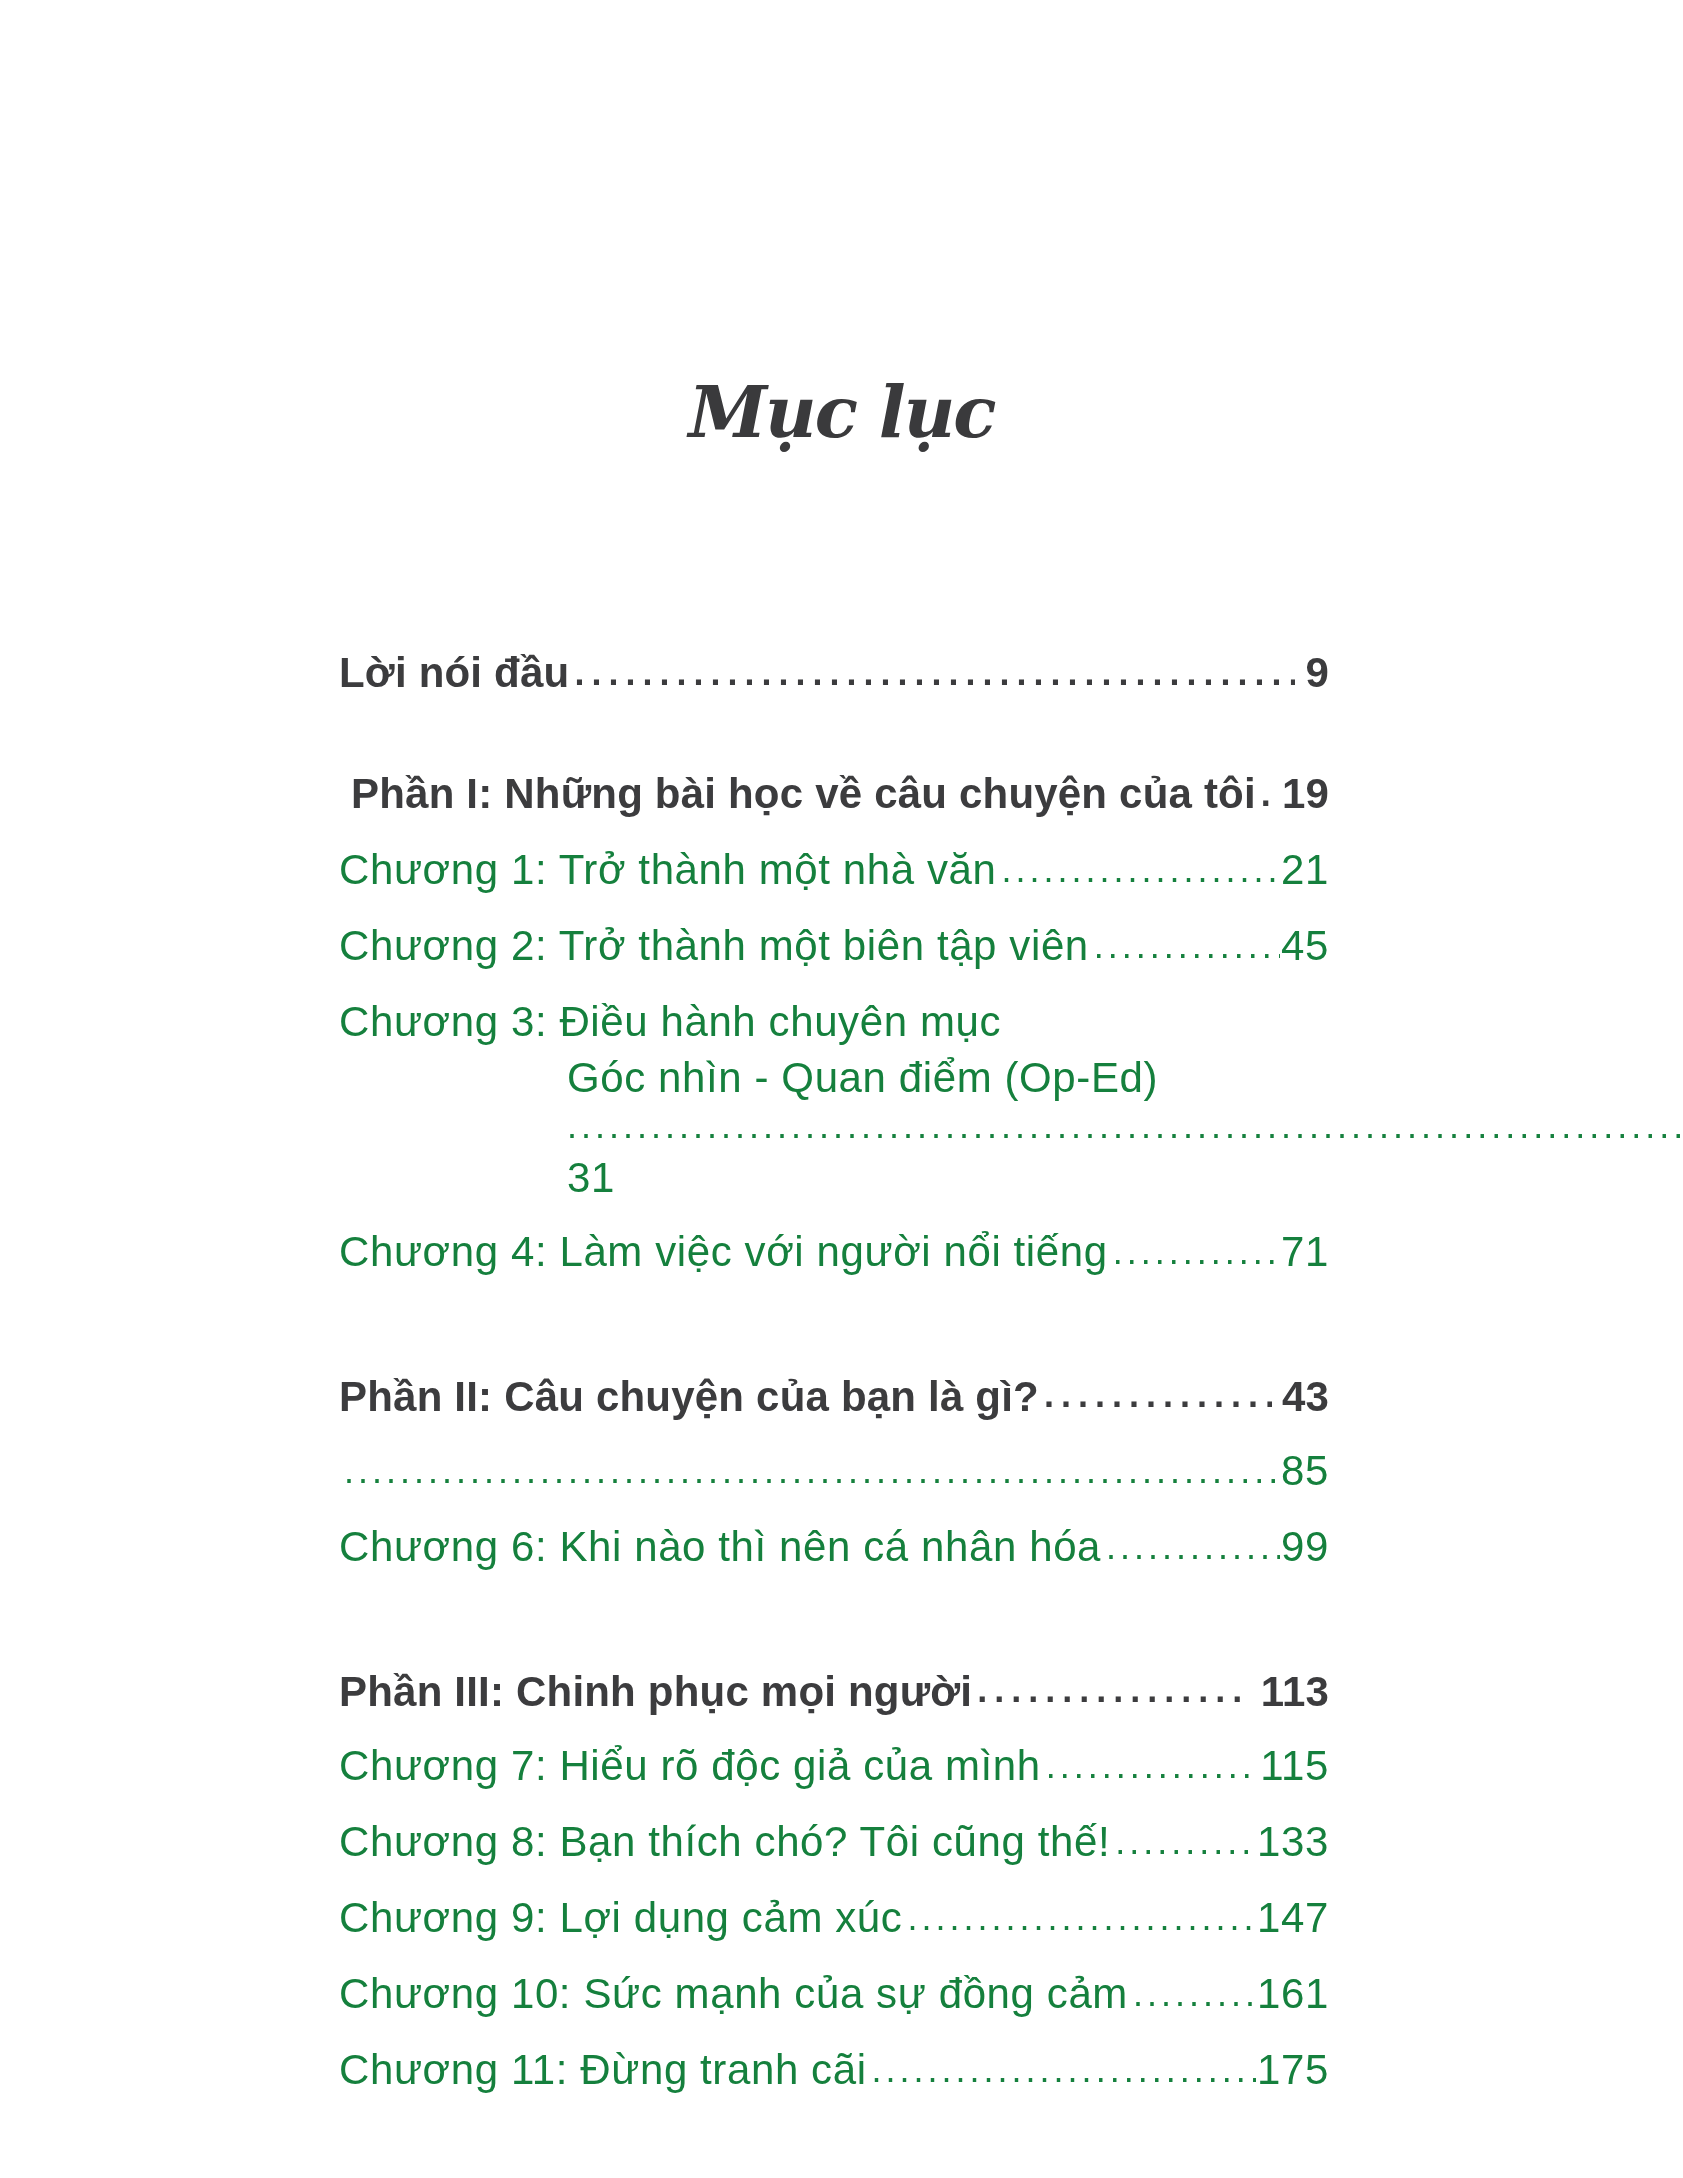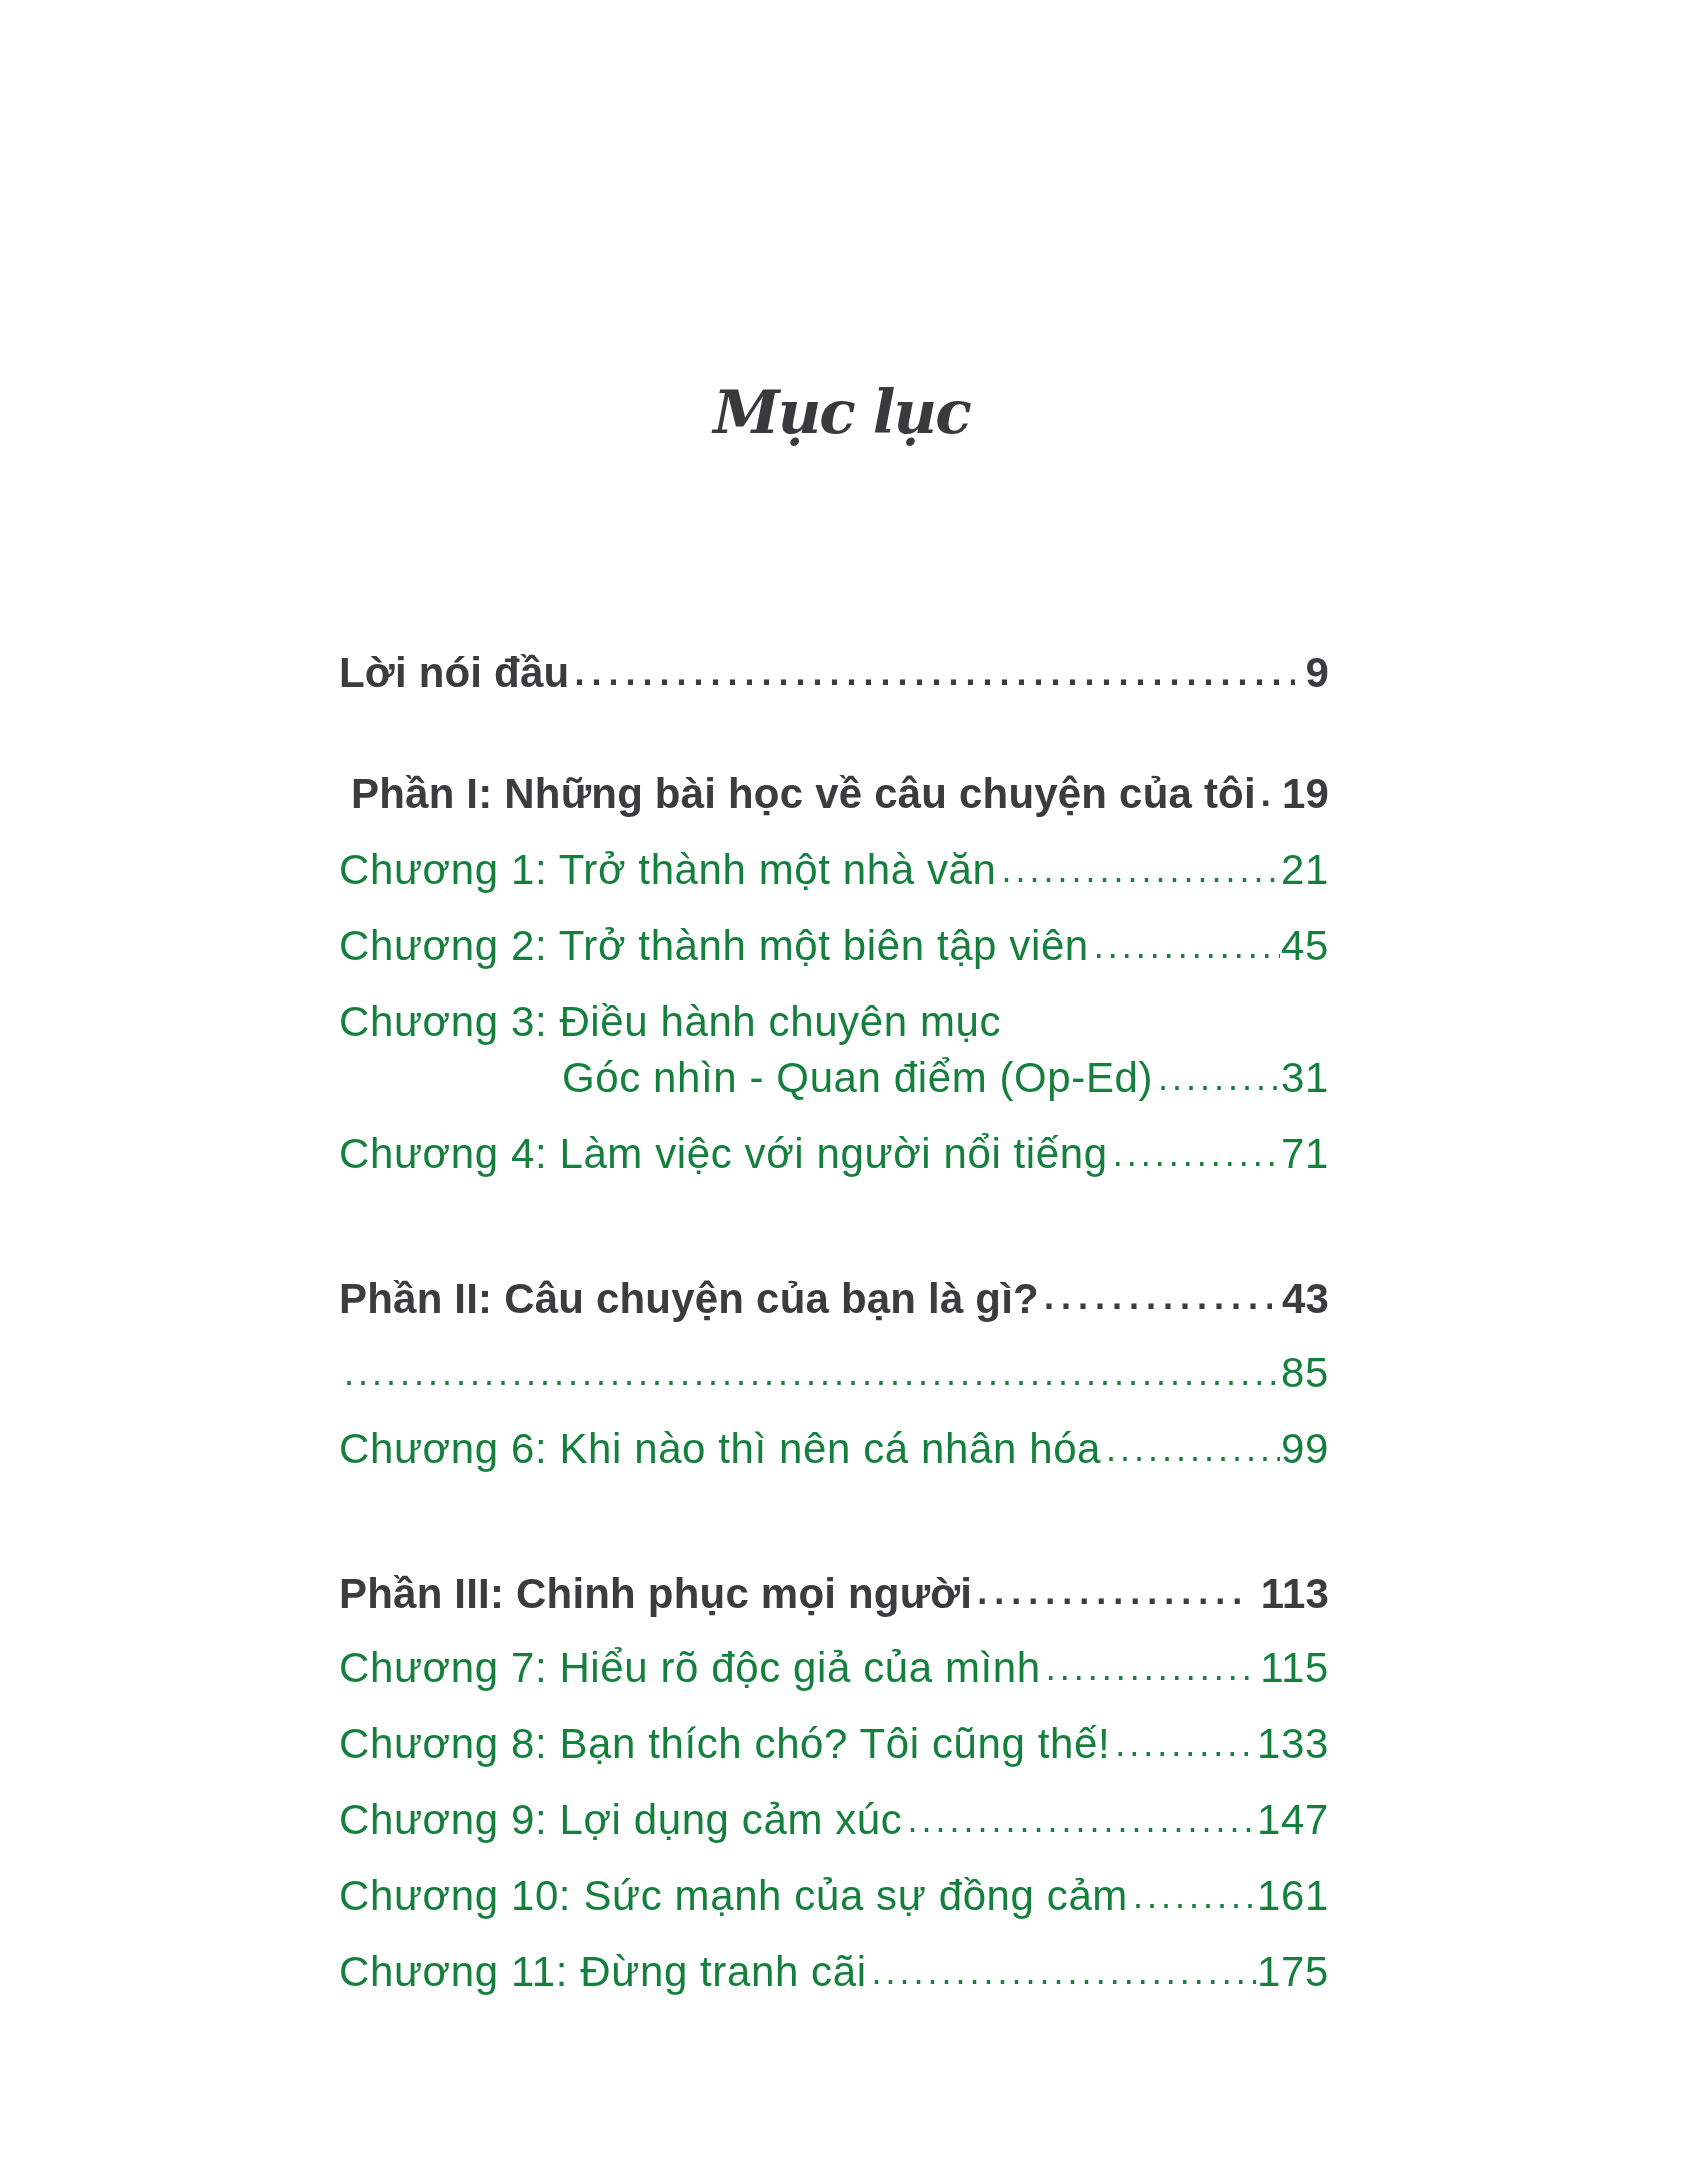--- a/index.html
+++ b/index.html
@@ -17,21 +17,21 @@
   }
   .page-title {
     position: absolute;
     top: 358px;
     left: 0;
     width: 1683px;
     text-align: center;
     font-family: "DejaVu Serif", serif;
     font-style: italic;
     font-weight: 700;
-    font-size: 60px;
+    font-size: 71px;
     line-height: 109px;
     color: #3a3a3c;
     letter-spacing: -2px;
   }
   .toc {
     position: absolute;
     top: 648px;
     left: 339px;
     width: 990px;
   }
@@ -56,20 +56,21 @@
     letter-spacing: 0.6px;
   }
   .two-line { display: block; }
   .two-line .line {
     display: flex;
     align-items: baseline;
   }
   .two-line .line2 {
     padding-left: 223px;
     margin-top: 6px;
+    flex-direction: column;
   }
   .label {
     flex: 0 0 auto;
     white-space: nowrap;
   }
   .leader {
     flex: 1 1 0%;
     min-width: 0;
     overflow: hidden;
     white-space: nowrap;

